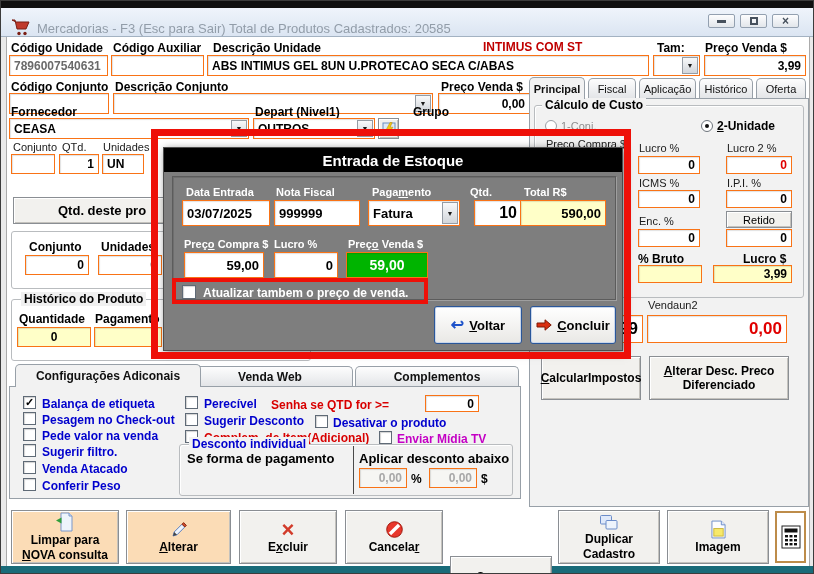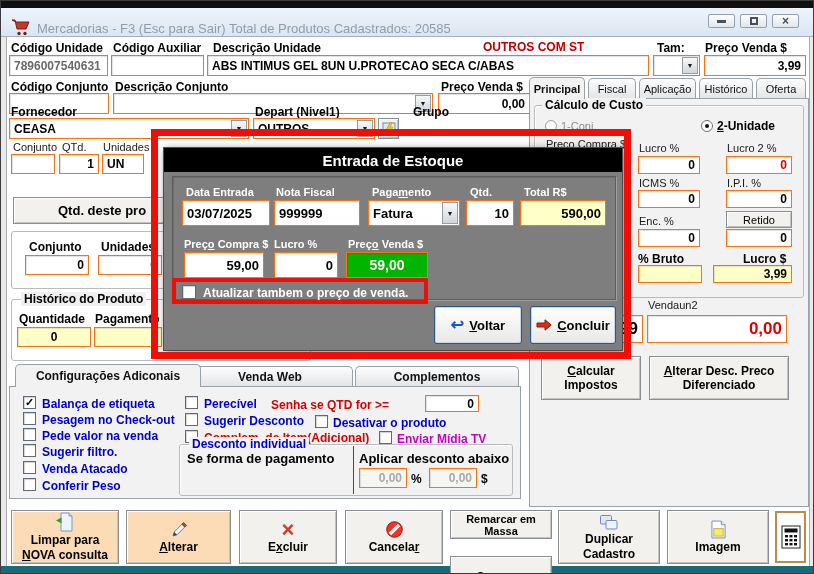--- a/index.html
+++ b/index.html
@@ -84,21 +84,21 @@
       <span style="font-size:12px">×</span>
     </div>
 
   <div class="abs" style="left:0;top:36px;width:6px;height:530px;background:#eaeaea;border-right:1px solid #ababab"></div>
   <div class="abs" style="left:808px;top:36px;width:6px;height:530px;background:#eaeaea;border-left:1px solid #ababab"></div>
   <div class="abs" style="left:0;top:565px;width:814px;height:9px;background:#196b79;border-bottom:2px solid #0d3d44"></div>
 
   <span class="lbl s12" style="left:10px;top:40px">Código Unidade</span>
   <span class="lbl s12" style="left:112px;top:40px">Código Auxiliar</span>
   <span class="lbl s12" style="left:212px;top:40px">Descrição Unidade</span>
-  <span class="lbl s12" style="left:482px;top:39px;color:#c00000">OUTROS COM ST</span>
+  <span class="lbl s12" style="left:482px;top:39px;color:#c00000">INTIMUS COM ST</span>
   <span class="lbl s12" style="left:656px;top:40px">Tam:</span>
   <span class="lbl s12" style="left:704px;top:40px">Preço Venda $</span>
 
   <div class="fld" style="left:8px;top:54px;width:99px;height:21px;color:#6a6a6a">
       <span>7896007540631</span>
     </div>
   <div class="fld" style="left:110px;top:54px;width:93px;height:21px">
       <span></span>
     </div>
   <div class="fld" style="left:206px;top:54px;width:442px;height:21px">
@@ -238,21 +238,21 @@
     </div>
 
   <div class="fld r" style="left:532px;top:314px;width:110px;height:28px;font-size:17px;z-index:1">
       <span>3,99</span>
     </div>
   <span class="lbl nrm" style="left:647px;top:298px">Vendaun2</span>
   <div class="fld r" style="left:646px;top:314px;width:140px;height:28px;font-size:17px;color:#e00000">
       <span>0,00</span>
     </div>
 
-  <div class="btn3d abs" style="left:540px;top:355px;width:100px;height:44px;flex-direction:column;font-weight:bold;font-size:12px">
+  <div class="btn3d abs" style="left:540px;top:355px;width:100px;height:44px;flex-direction:row;font-weight:bold;font-size:12px">
     <span><span class="u">C</span><span>alcular</span></span>
     <span>Impostos</span>
   </div>
   <div class="btn3d abs" style="left:648px;top:355px;width:140px;height:44px;flex-direction:column;font-weight:bold;font-size:12px">
     <span><span class="u">A</span><span>lterar Desc. Preco</span></span>
     <span>Diferenciado</span>
   </div>
 
   <div class="tab act" style="left:14px;top:363px;width:186px;height:23px;font-size:12px">Configurações Adiconais</div>
   <div class="tab" style="left:186px;top:365px;width:166px;height:21px;font-size:12px;font-weight:bold">Venda Web</div>
@@ -351,24 +351,20 @@
     <span><span>E</span><span class="u">x</span><span>cluir</span></span>
   </div>
   <div class="fbtn" style="left:344px;width:98px">
     <span>
         <svg width="19" height="19" viewBox="0 0 20 20">
           <circle cx="10" cy="10" r="8.2" fill="#e8372c" stroke="#9c1408"></circle>
           <rect x="3.2" y="8.2" width="13.6" height="3.6" fill="#fff" transform="rotate(-45 10 10)"></rect>
         </svg>
       </span>
     <span><span>Cancela</span><span class="u">r</span></span>
-  </div>
-  <div class="fbtn" style="left:449px;top:509px;width:102px;height:29px;font-size:11px;gap:0">
-    <span>Remarcar em</span>
-      <span>Massa</span>
   </div>
   <div class="fbtn" style="left:449px;top:555px;width:102px;height:41px">
     <span>Comprar</span>
   </div>
   <div class="fbtn" style="left:557px;width:102px">
     <span>
         <svg width="20" height="17" viewBox="0 0 20 17">
           <rect x="1.5" y="1.5" width="11" height="8.5" rx="1" fill="#dfe9fa" stroke="#6b8cc9"></rect>
           <rect x="7" y="6.5" width="11" height="8.5" rx="1" fill="#eef4fc" stroke="#6b8cc9"></rect>
         </svg>
@@ -417,21 +413,21 @@
     <div class="fld" style="left:18px;top:52px;width:88px;height:26px;font-size:13px">
         <span>03/07/2025</span>
       </div>
     <div class="fld" style="left:110px;top:52px;width:86px;height:26px;font-size:13px">
         <span>999999</span>
       </div>
     <div class="fld" style="left:204px;top:52px;width:92px;height:26px;font-size:13px">
         <span>Fatura</span>
         <span class="ar">▼</span>
       </div>
-    <div class="fld r" style="left:302px;top:52px;width:48px;height:26px;font-size:13px">
+    <div class="fld r" style="left:310px;top:52px;width:48px;height:26px;font-size:16px">
         <span>10</span>
       </div>
     <div class="fld r yel" style="left:356px;top:52px;width:86px;height:26px;font-size:13px">
         <span>590,00</span>
       </div>
 
     <span class="mlbl" style="left:20px;top:90px"><span>Preç</span><span class="u">o</span><span> Compra $</span></span>
     <span class="mlbl" style="left:110px;top:90px">Lucro %</span>
     <span class="mlbl" style="left:184px;top:90px"><span>Preç</span><span class="u">o</span><span> Venda $</span></span>
 

